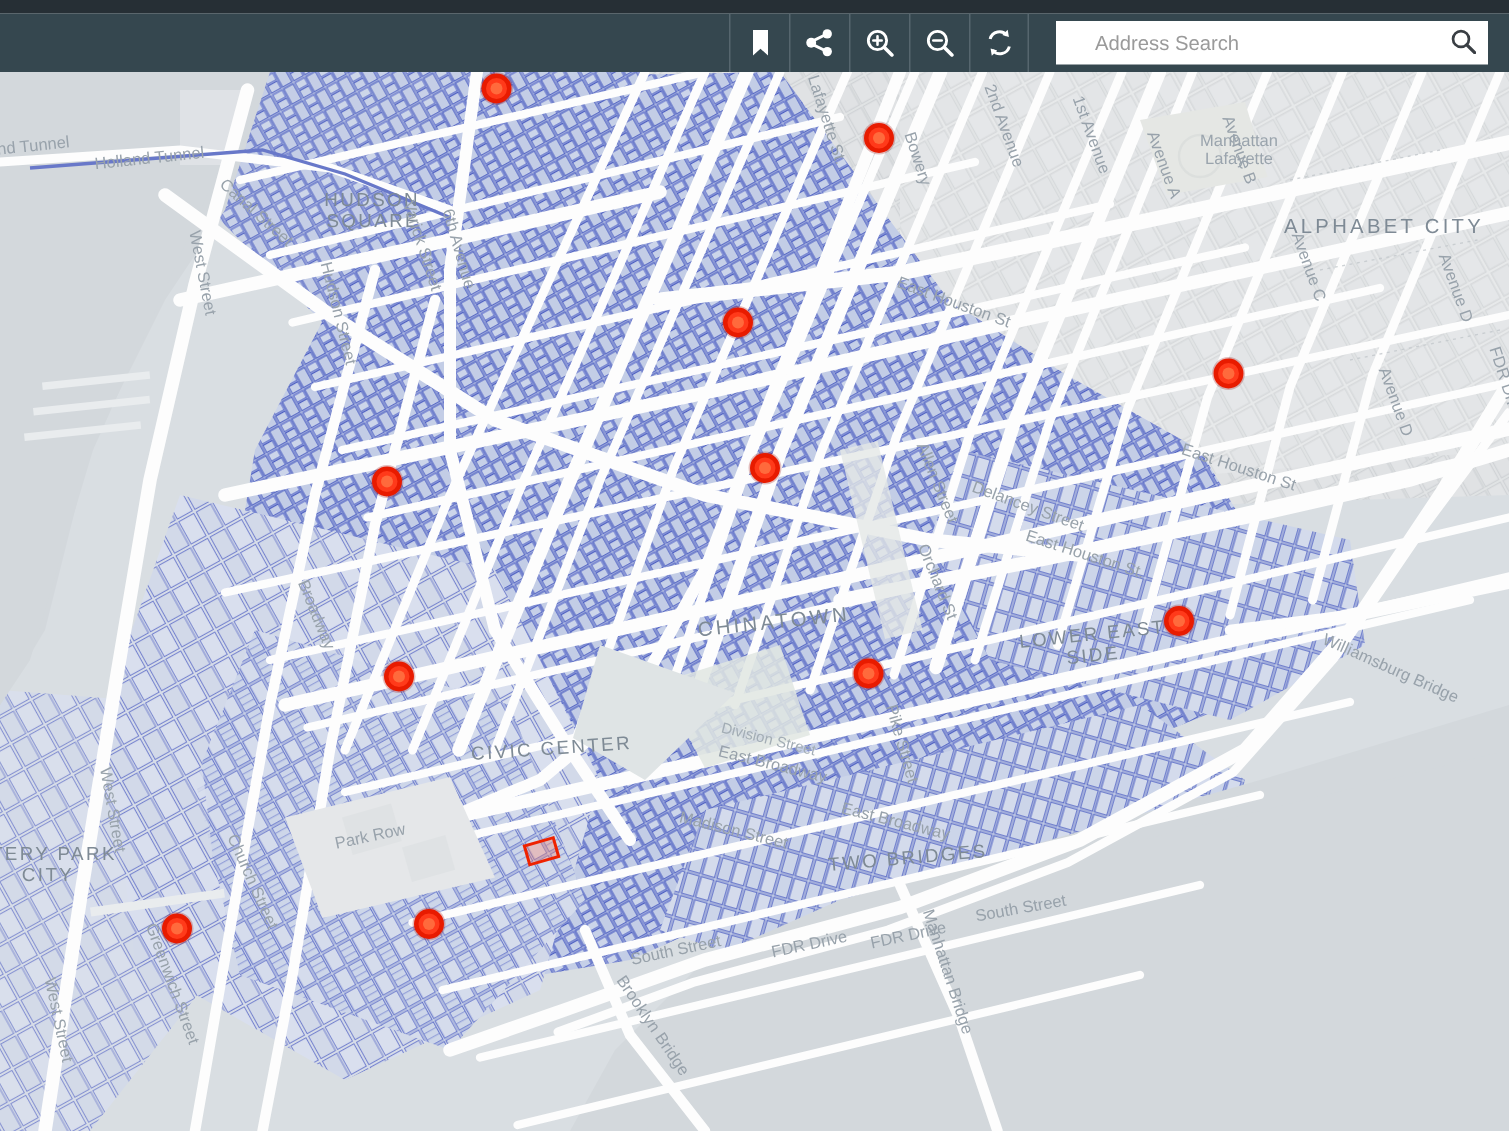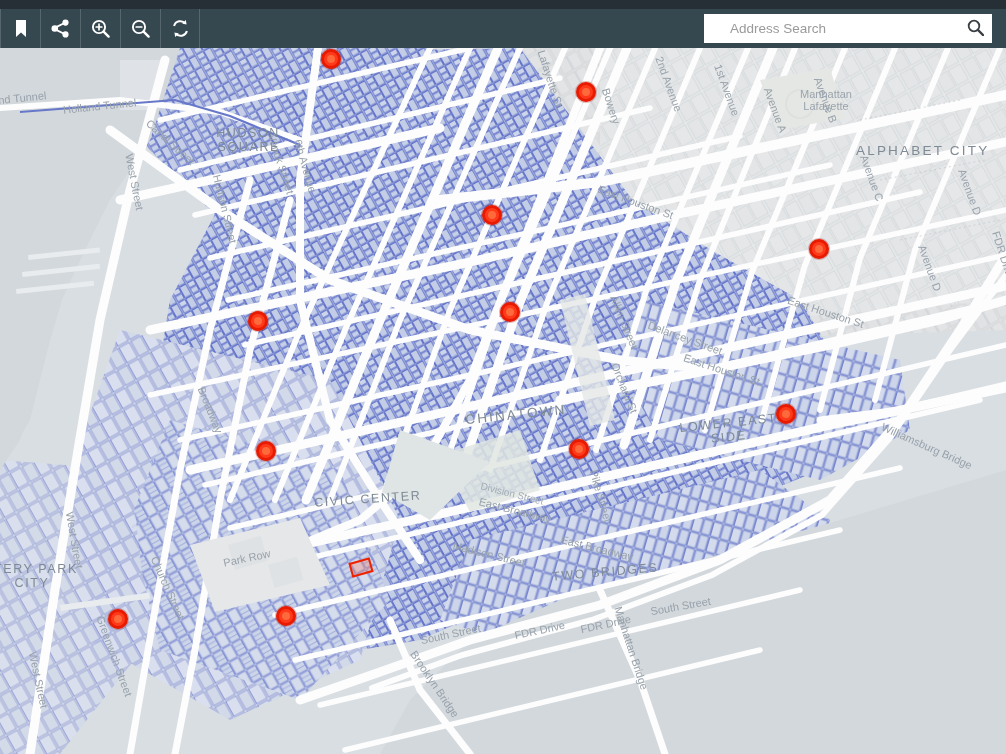--- a/index.html
+++ b/index.html
@@ -15,21 +15,21 @@
   #app { position: relative; width: 1006px; height: 754px; overflow: hidden; }
 
   #topstrip {
     position: absolute; top: 0; left: 0; width: 1006px; height: 9px;
     background: #262f35; z-index: 40;
   }
 
   #toolbar {
     position: absolute; top: 9px; left: 0; width: 1006px; height: 39px;
     background: #35474f; z-index: 40;
-    display: flex; align-items: center; justify-content: space-between;
+    display: flex; align-items: center; justify-content: flex-end;
   }
 
   .tool-group { display: flex; align-items: center; height: 39px; }
 
   .tool-btn {
     width: 40px; height: 39px;
     display: flex; align-items: center; justify-content: center;
     border: none; background: transparent; cursor: pointer;
     border-left: 1px solid #56666e;
     position: relative;

